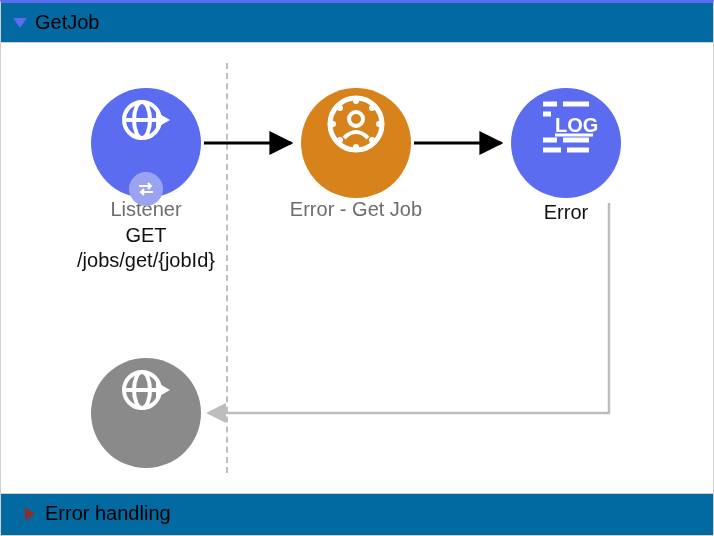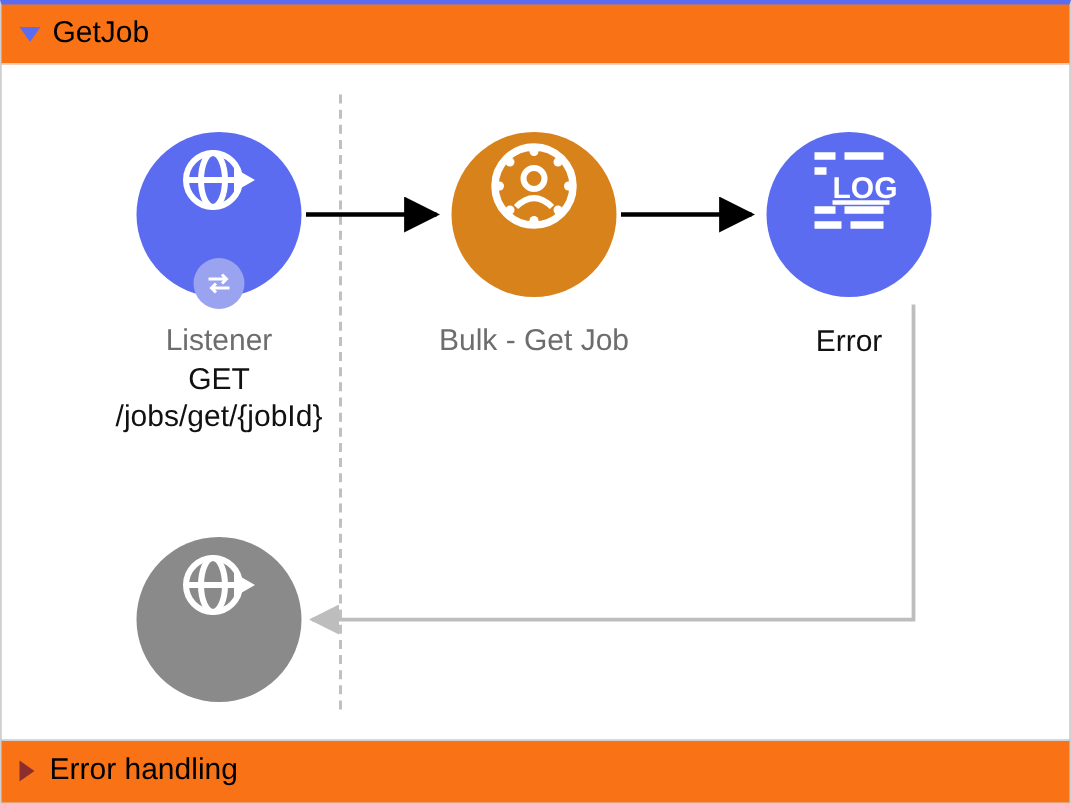--- a/index.html
+++ b/index.html
@@ -8,21 +8,21 @@
     background: #fff;
     width: 714px;
     height: 536px;
     overflow: hidden;
   }
   .panel {
     width: 714px;
     height: 536px;
     border: 1px solid #d0d0d0;
     border-top: 3px solid #5B6CF0;
-    background: #f97316;
+    background: #0369a1;
     position: relative;
   }
   .header {
     padding: 8px 12px;
     border-bottom: 1px solid #d0d0d0;
     display: flex;
     align-items: center;
     gap: 8px;
     font-size: 20px;
   }
@@ -81,31 +81,30 @@
     position: absolute;
     bottom: -8px;
     left: 38px;
     display: flex;
     align-items: center;
     justify-content: center;
   }
   .node-type {
     color: #6d6d6d;
     font-size: 20px;
-    margin-top: 18px;
   }
   .node-label {
     color: #111;
     font-size: 20px;
     line-height: 1.25;
     margin-top: 2px;
   }
   .footer {
     border-top: 1px solid #d0d0d0;
-    padding: 8px 12px;
+    padding: 8px 24px;
     display: flex;
     align-items: center;
     gap: 10px;
     font-size: 20px;
   }
 </style>
 </head>
 <body>
 
 <div class="panel">
@@ -166,21 +165,21 @@
             <circle cx="52" cy="52" r="3"></circle>
             <circle cx="36" cy="59" r="3"></circle>
             <circle cx="20" cy="52" r="3"></circle>
             <circle cx="13" cy="36" r="3"></circle>
             <circle cx="20" cy="20" r="3"></circle>
           </g>
           <circle cx="36" cy="31" r="7" fill="none" stroke="#fff" stroke-width="4"></circle>
           <path d="M 24 50 Q 36 38 48 50" fill="none" stroke="#fff" stroke-width="4"></path>
         </svg>
       </div>
-      <div class="node-type">Bulk - Get Job</div>
+      <div class="node-type">Error - Get Job</div>
     </div>
 
     <div class="node" style="top:45px; left:475px">
       <div class="node-circle logger">
         <svg width="70" height="70" viewBox="0 0 70 70">
           <g stroke="#fff" stroke-width="5">
             <line x1="12" y1="16" x2="26" y2="16"></line>
             <line x1="32" y1="16" x2="58" y2="16"></line>
             <line x1="12" y1="26" x2="20" y2="26"></line>
             <line x1="12" y1="52" x2="26" y2="52"></line>

